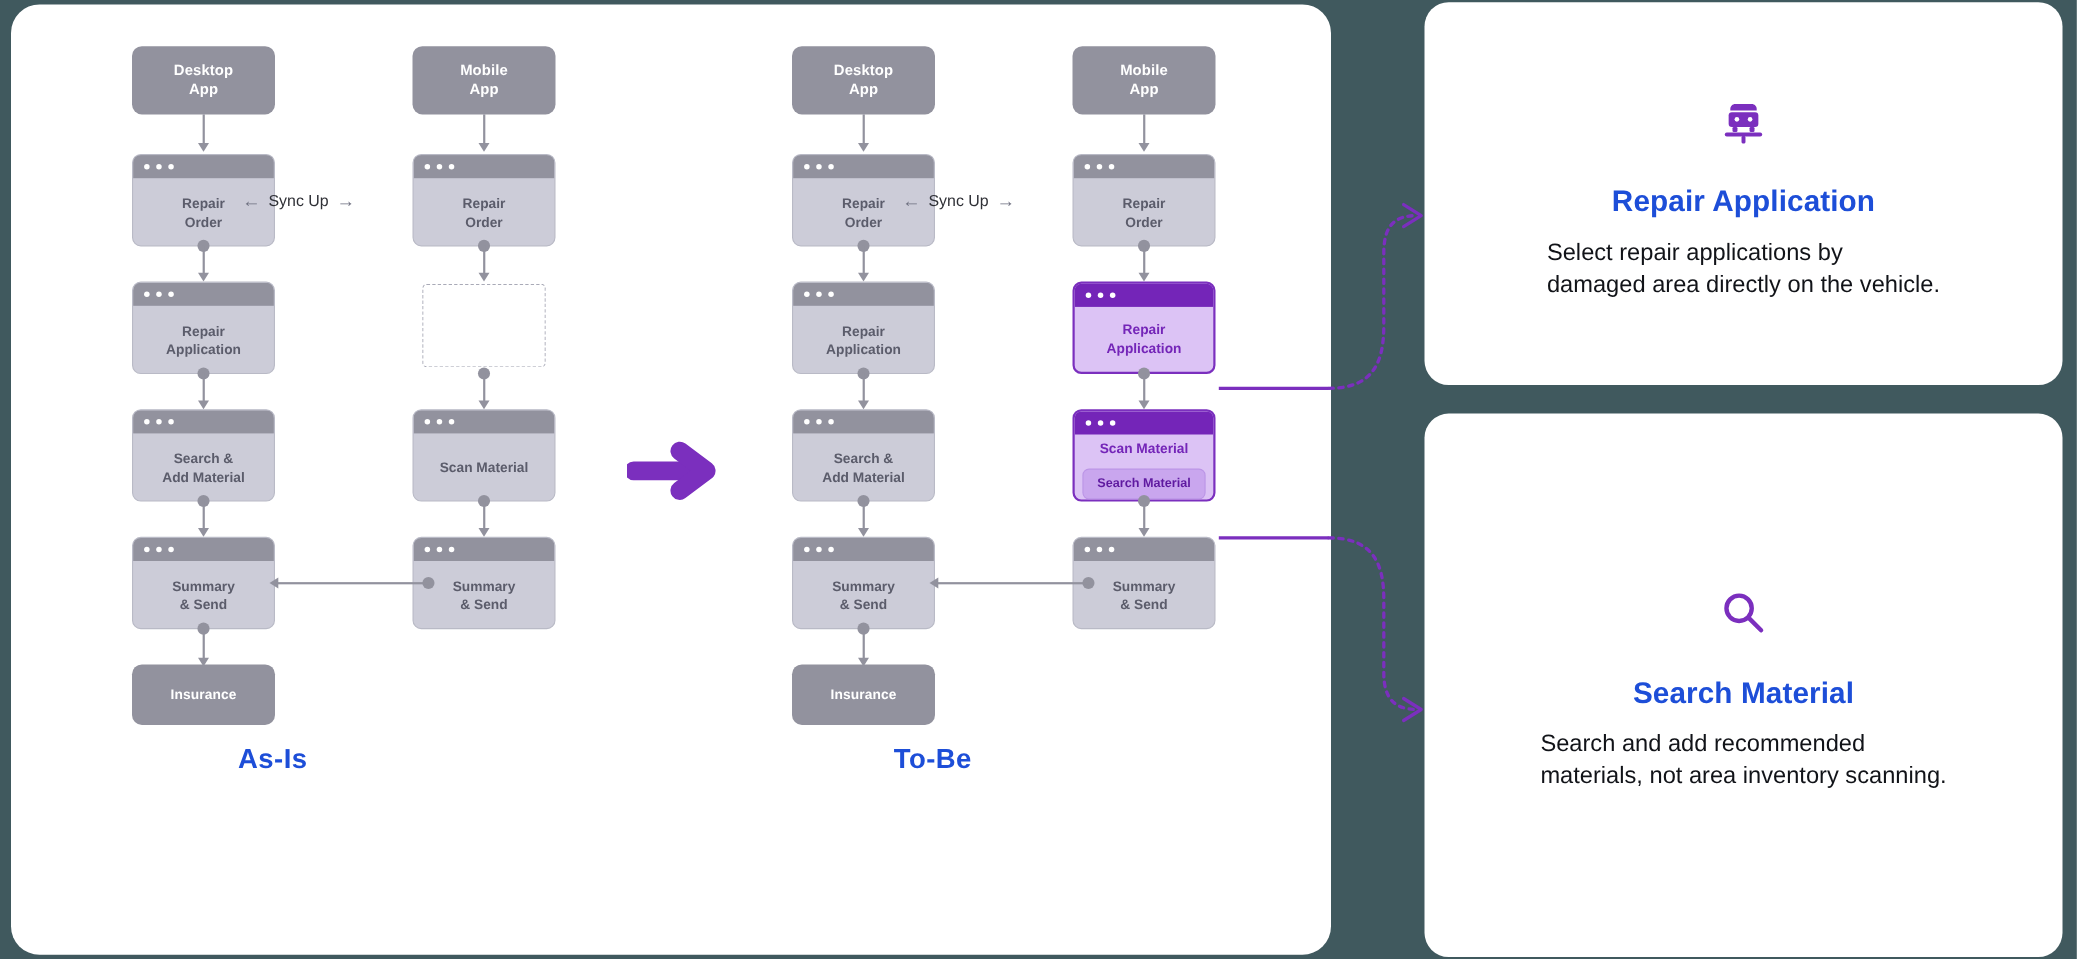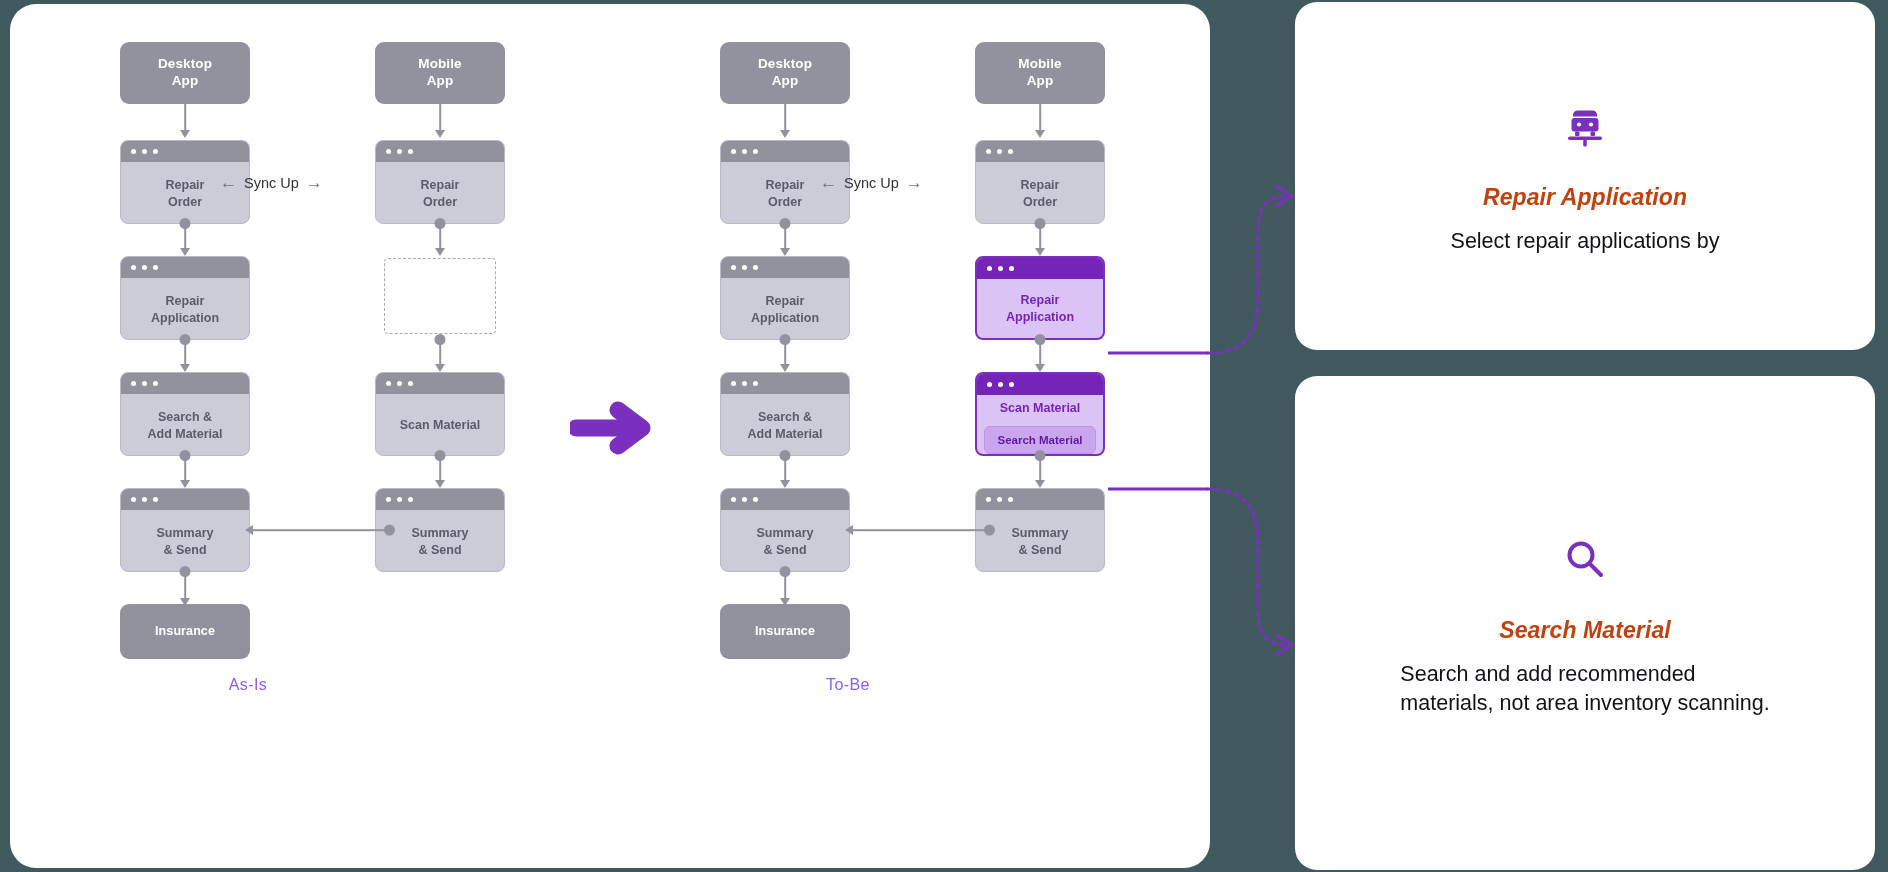--- a/index.html
+++ b/index.html
@@ -136,21 +136,21 @@
     position:absolute;
     display:flex;align-items:center;gap:7px;
     color:#2f3036;font-size:14.5px;
     white-space:nowrap;
   }
   .sync-row .arrow-g{color:#6e7080;font-size:17px;line-height:1;}
 
   
   .phase-caption{
     position:absolute;
-    font-size:16px;font-weight:normal;color:#8b5cf6;
+    font-size:25px;font-weight:bold;color:#1d4ed8;
     letter-spacing:.4px;
     text-align:center;width:200px;
   }
 
   
   #transition-arrow{
     position:absolute;left:560px;top:396px;
     width:86px;height:56px;
   }
 
@@ -163,25 +163,24 @@
     border-radius:22px;
     display:flex;flex-direction:column;
     align-items:center;justify-content:center;
     padding:26px 34px;
   }
   #card-repair-application{top:2px;height:348px;}
   #card-search-material{top:376px;height:494px;}
 
   .card-icon{height:62px;display:flex;align-items:center;justify-content:center;margin-bottom:26px;}
   .card-title{
-    color:#c2410c;
-    font-size:23px;font-weight:bold;
+    color:#1d4ed8;
+    font-size:27px;font-weight:bold;
     text-align:center;margin-bottom:16px;
     letter-spacing:.1px;
-    font-style:italic;
   }
   .card-desc{
     color:#111318;
     font-size:21.5px;line-height:1.33;
     text-align:left;
     max-width:470px;
   }
 
   
   #link-layer{
@@ -566,21 +565,21 @@
       <circle cx="20" cy="23.5" r="2.1" fill="#ffffff"></circle>
       <circle cx="32" cy="23.5" r="2.1" fill="#ffffff"></circle>
       <rect x="16" y="30.5" width="4.5" height="4.5" rx="1.2" fill="#7b2fbe"></rect>
       <rect x="31.5" y="30.5" width="4.5" height="4.5" rx="1.2" fill="#7b2fbe"></rect>
       <rect x="9" y="35.5" width="34" height="3.6" rx="1.8" fill="#7b2fbe"></rect>
       <rect x="24.2" y="38.5" width="3.6" height="7" rx="1.5" fill="#7b2fbe"></rect>
     </svg>
   </div>
   <div class="card-title">Repair Application</div>
   <div class="card-desc">
-    <span>Select repair applications by</span><br>
+    <span>Select repair applications by</span><br><span>damaged area directly on the vehicle.</span>
   </div>
 </div>
 
 <div id="card-search-material" class="feature-card">
   <div class="card-icon">
     <svg width="50" height="50" viewBox="0 0 50 50" fill="none" xmlns="http://www.w3.org/2000/svg">
       <circle cx="21" cy="20" r="11.5" stroke="#7b2fbe" stroke-width="4" fill="none"></circle>
       <path d="M29.5 28.5 L41 40" stroke="#7b2fbe" stroke-width="4" stroke-linecap="round"></path>
     </svg>
   </div>

